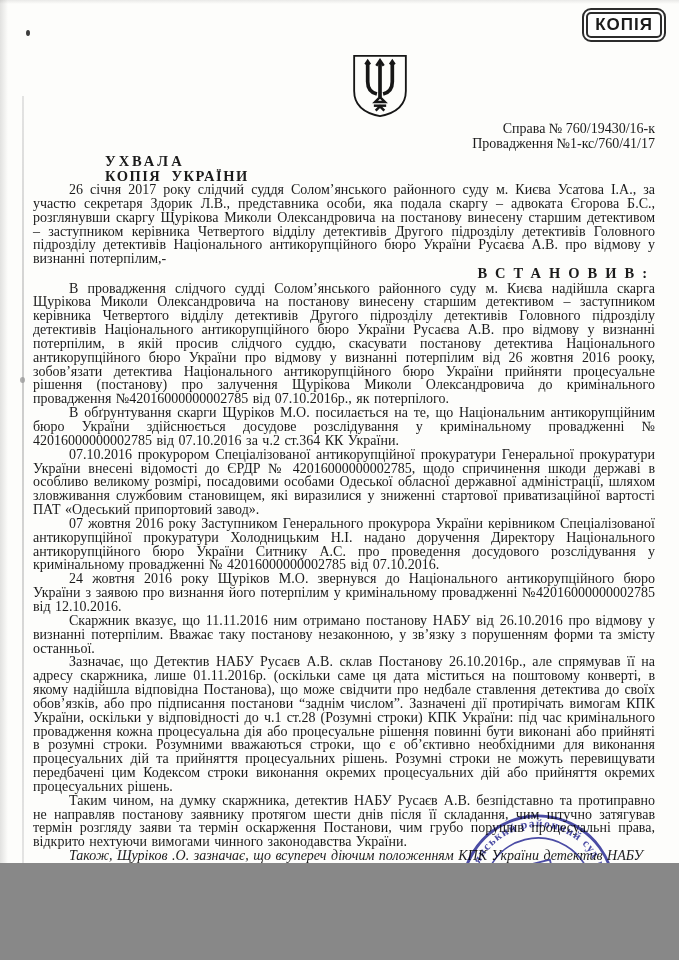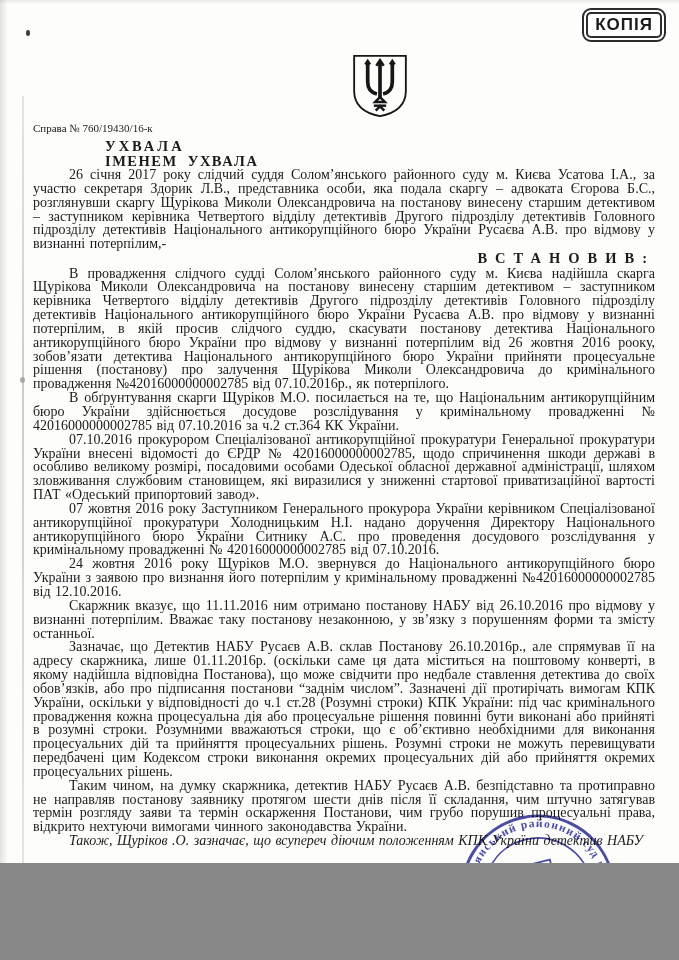--- a/index.html
+++ b/index.html
@@ -14,21 +14,21 @@
     background:linear-gradient(rgba(60,60,60,.10),rgba(0,0,0,0));pointer-events:none;}
 
   .copy-stamp{position:absolute;top:8px;right:13px;border:2px solid #2c2c2c;border-radius:9px;padding:2px;background:#fff;}
   .copy-stamp-inner{border:2px solid #2c2c2c;border-radius:5px;padding:0 7px;
     font-family:"Liberation Sans", sans-serif;font-weight:700;font-size:17px;letter-spacing:1px;line-height:22px;}
 
   .content{position:absolute;left:33px;right:24px;top:0;}
 
   .emblem{display:block;margin:54px auto 0;position:relative;left:36px;}
 
-  .case-block{font-size:11px;line-height:15px;margin-top:3px;}
+  .case-block{text-align:right;font-size:14px;line-height:15px;margin-top:3px;}
 
   .title-block{text-align:left;font-weight:700;font-size:14.5px;line-height:14.5px;padding-left:72px;margin-top:3px;}
   .title-l1{letter-spacing:3px;}
   .title-l2{letter-spacing:1.5px;word-spacing:5px;}
 
   .body p{margin:0;text-align:justify;text-indent:36px;font-size:14px;line-height:13.85px;word-spacing:1px;}
   .section-heading{text-align:right;font-weight:700;font-size:14.5px;line-height:15.5px;letter-spacing:8px;padding-left:10px;margin:0;}
   .closing{font-style:italic;}
 
   .scan-line{position:absolute;left:22px;top:96px;width:2px;height:810px;opacity:.5;
@@ -72,25 +72,26 @@
         <path d="M26 17 L30 11 L34 17" stroke-width="3.5"></path>
         <path d="M66 17 L70 11 L74 17" stroke-width="3.5"></path>
         <path d="M50 70 L42 78 H58 L50 70" stroke-width="4"></path>
         <path d="M40 84 H60" stroke-width="4"></path>
         <path d="M43 92 L50 85 L57 92" stroke-width="4"></path>
       </g>
     </svg>
 
     <div class="case-block">
       <div>Справа № 760/19430/16-к</div>
+      <div>Провадження №1-кс/760/41/17</div>
     </div>
 
     <div class="title-block">
       <div class="title-l1">УХВАЛА</div>
-      <div class="title-l2">ІМЕНЕМ УХВАЛА</div>
+      <div class="title-l2">КОПІЯ УКРАЇНИ</div>
     </div>
 
     <div class="body">
       <p>26 січня 2017 року слідчий суддя Солом’янського районного суду м. Києва Усатова І.А., за участю секретаря Здорик Л.В., представника особи, яка подала скаргу – адвоката Єгорова Б.С., розглянувши скаргу Щурікова Миколи Олександровича на постанову винесену старшим детективом – заступником керівника Четвертого відділу детективів Другого підрозділу детективів Головного підрозділу детективів Національного антикорупційного бюро України Русаєва А.В. про відмову у визнанні потерпілим,-</p>
       <div class="section-heading">ВСТАНОВИВ:</div>
       <p>В провадження слідчого судді Солом’янського районного суду м. Києва надійшла скарга Щурікова Миколи Олександровича на постанову винесену старшим детективом – заступником керівника Четвертого відділу детективів Другого підрозділу детективів Головного підрозділу детективів Національного антикорупційного бюро України Русаєва А.В. про відмову у визнанні потерпілим, в якій просив слідчого суддю, скасувати постанову детектива Національного антикорупційного бюро України про відмову у визнанні потерпілим від 26 жовтня 2016 рооку, зобов’язати детектива Національного антикорупційного бюро України прийняти процесуальне рішення (постанову) про залучення Щурікова Миколи Олександровича до кримінального провадження №42016000000002785 від 07.10.2016р., як потерпілого.</p>
       <p>В обґрунтування скарги Щуріков М.О. посилається на те, що Національним антикорупційним бюро України здійснюється досудове розслідування у кримінальному провадженні № 42016000000002785 від 07.10.2016 за ч.2 ст.364 КК України.</p>
       <p>07.10.2016 прокурором Спеціалізованої антикорупційної прокуратури Генеральної прокуратури України внесені відомості до ЄРДР № 42016000000002785, щодо спричинення шкоди державі в особливо великому розмірі, посадовими особами Одеської обласної державної адміністрації, шляхом зловживання службовим становищем, які виразилися у зниженні стартової приватизаційної вартості ПАТ «Одеський припортовий завод».</p>
       <p>07 жовтня 2016 року Заступником Генерального прокурора України керівником Спеціалізованої антикорупційної прокуратури Холодницьким Н.І. надано доручення Директору Національного антикорупційного бюро України Ситнику А.С. про проведення досудового розслідування у кримінальному провадженні № 42016000000002785 від 07.10.2016.</p>
       <p>24 жовтня 2016 року Щуріков М.О. звернувся до Національного антикорупційного бюро України з заявою про визнання його потерпілим у кримінальному провадженні №42016000000002785 від 12.10.2016.</p>

